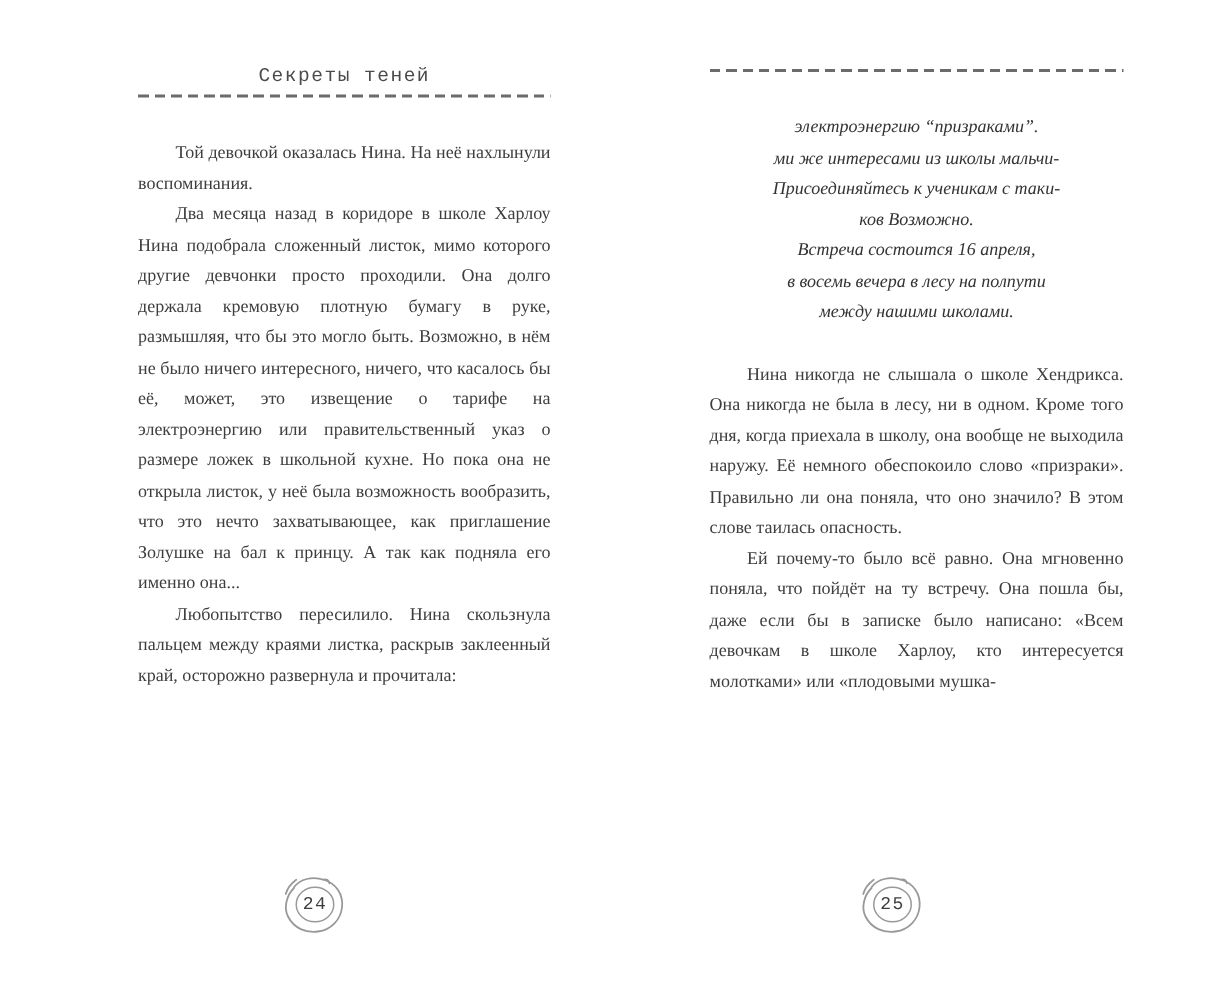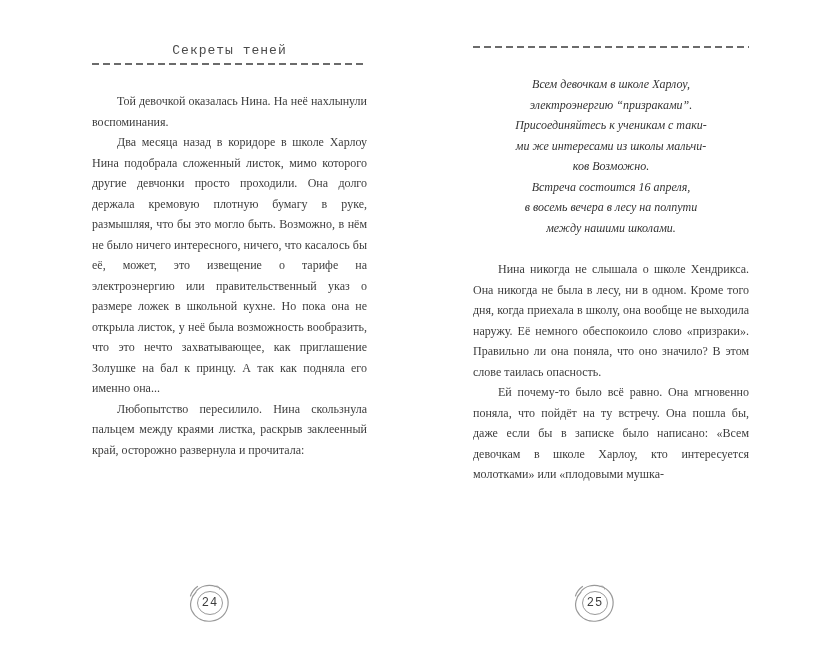--- a/index.html
+++ b/index.html
@@ -90,24 +90,23 @@
       <p>Той девочкой оказалась Нина. На неё нахлынули воспоминания.</p>
       <p>Два месяца назад в коридоре в школе Харлоу Нина подобрала сложенный листок, мимо которого другие девчонки просто проходили. Она долго держала кремовую плотную бумагу в руке, размышляя, что бы это могло быть. Возможно, в нём не было ничего интересного, ничего, что касалось бы её, может, это извещение о тарифе на электроэнергию или правительственный указ о размере ложек в школьной кухне. Но пока она не открыла листок, у неё была возможность вообразить, что это нечто захватывающее, как приглашение Золушке на бал к принцу. А так как подняла его именно она...</p>
       <p>Любопытство пересилило. Нина скользнула пальцем между краями листка, раскрыв заклеенный край, осторожно развернула и прочитала:</p>
     </div>
   </div>
 
   <div class="page page-right">
     <div class="header-rule"></div>
     <div class="page-body">
       <div class="note">
-        <div class="note-line">Всем девочкам в школе Харлоу,</div>
         <div class="note-line">электроэнергию “призраками”.</div>
+        <div class="note-line">ми же интересами из школы мальчи-</div>
         <div class="note-line">Присоединяйтесь к ученикам с таки-</div>
-        <div class="note-line">ми же интересами из школы мальчи-</div>
         <div class="note-line">ков Возможно.</div>
         <div class="note-line">Встреча состоится 16 апреля,</div>
         <div class="note-line">в восемь вечера в лесу на полпути</div>
         <div class="note-line">между нашими школами.</div>
       </div>
       <p>Нина никогда не слышала о школе Хендрикса. Она никогда не была в лесу, ни в одном. Кроме того дня, когда приехала в школу, она вообще не выходила наружу. Её немного обеспокоило слово «призраки». Правильно ли она поняла, что оно значило? В этом слове таилась опасность.</p>
       <p>Ей почему-то было всё равно. Она мгновенно поняла, что пойдёт на ту встречу. Она пошла бы, даже если бы в записке было написано: «Всем девочкам в школе Харлоу, кто интересуется молотками» или «плодовыми мушка-</p>
     </div>
   </div>
 

